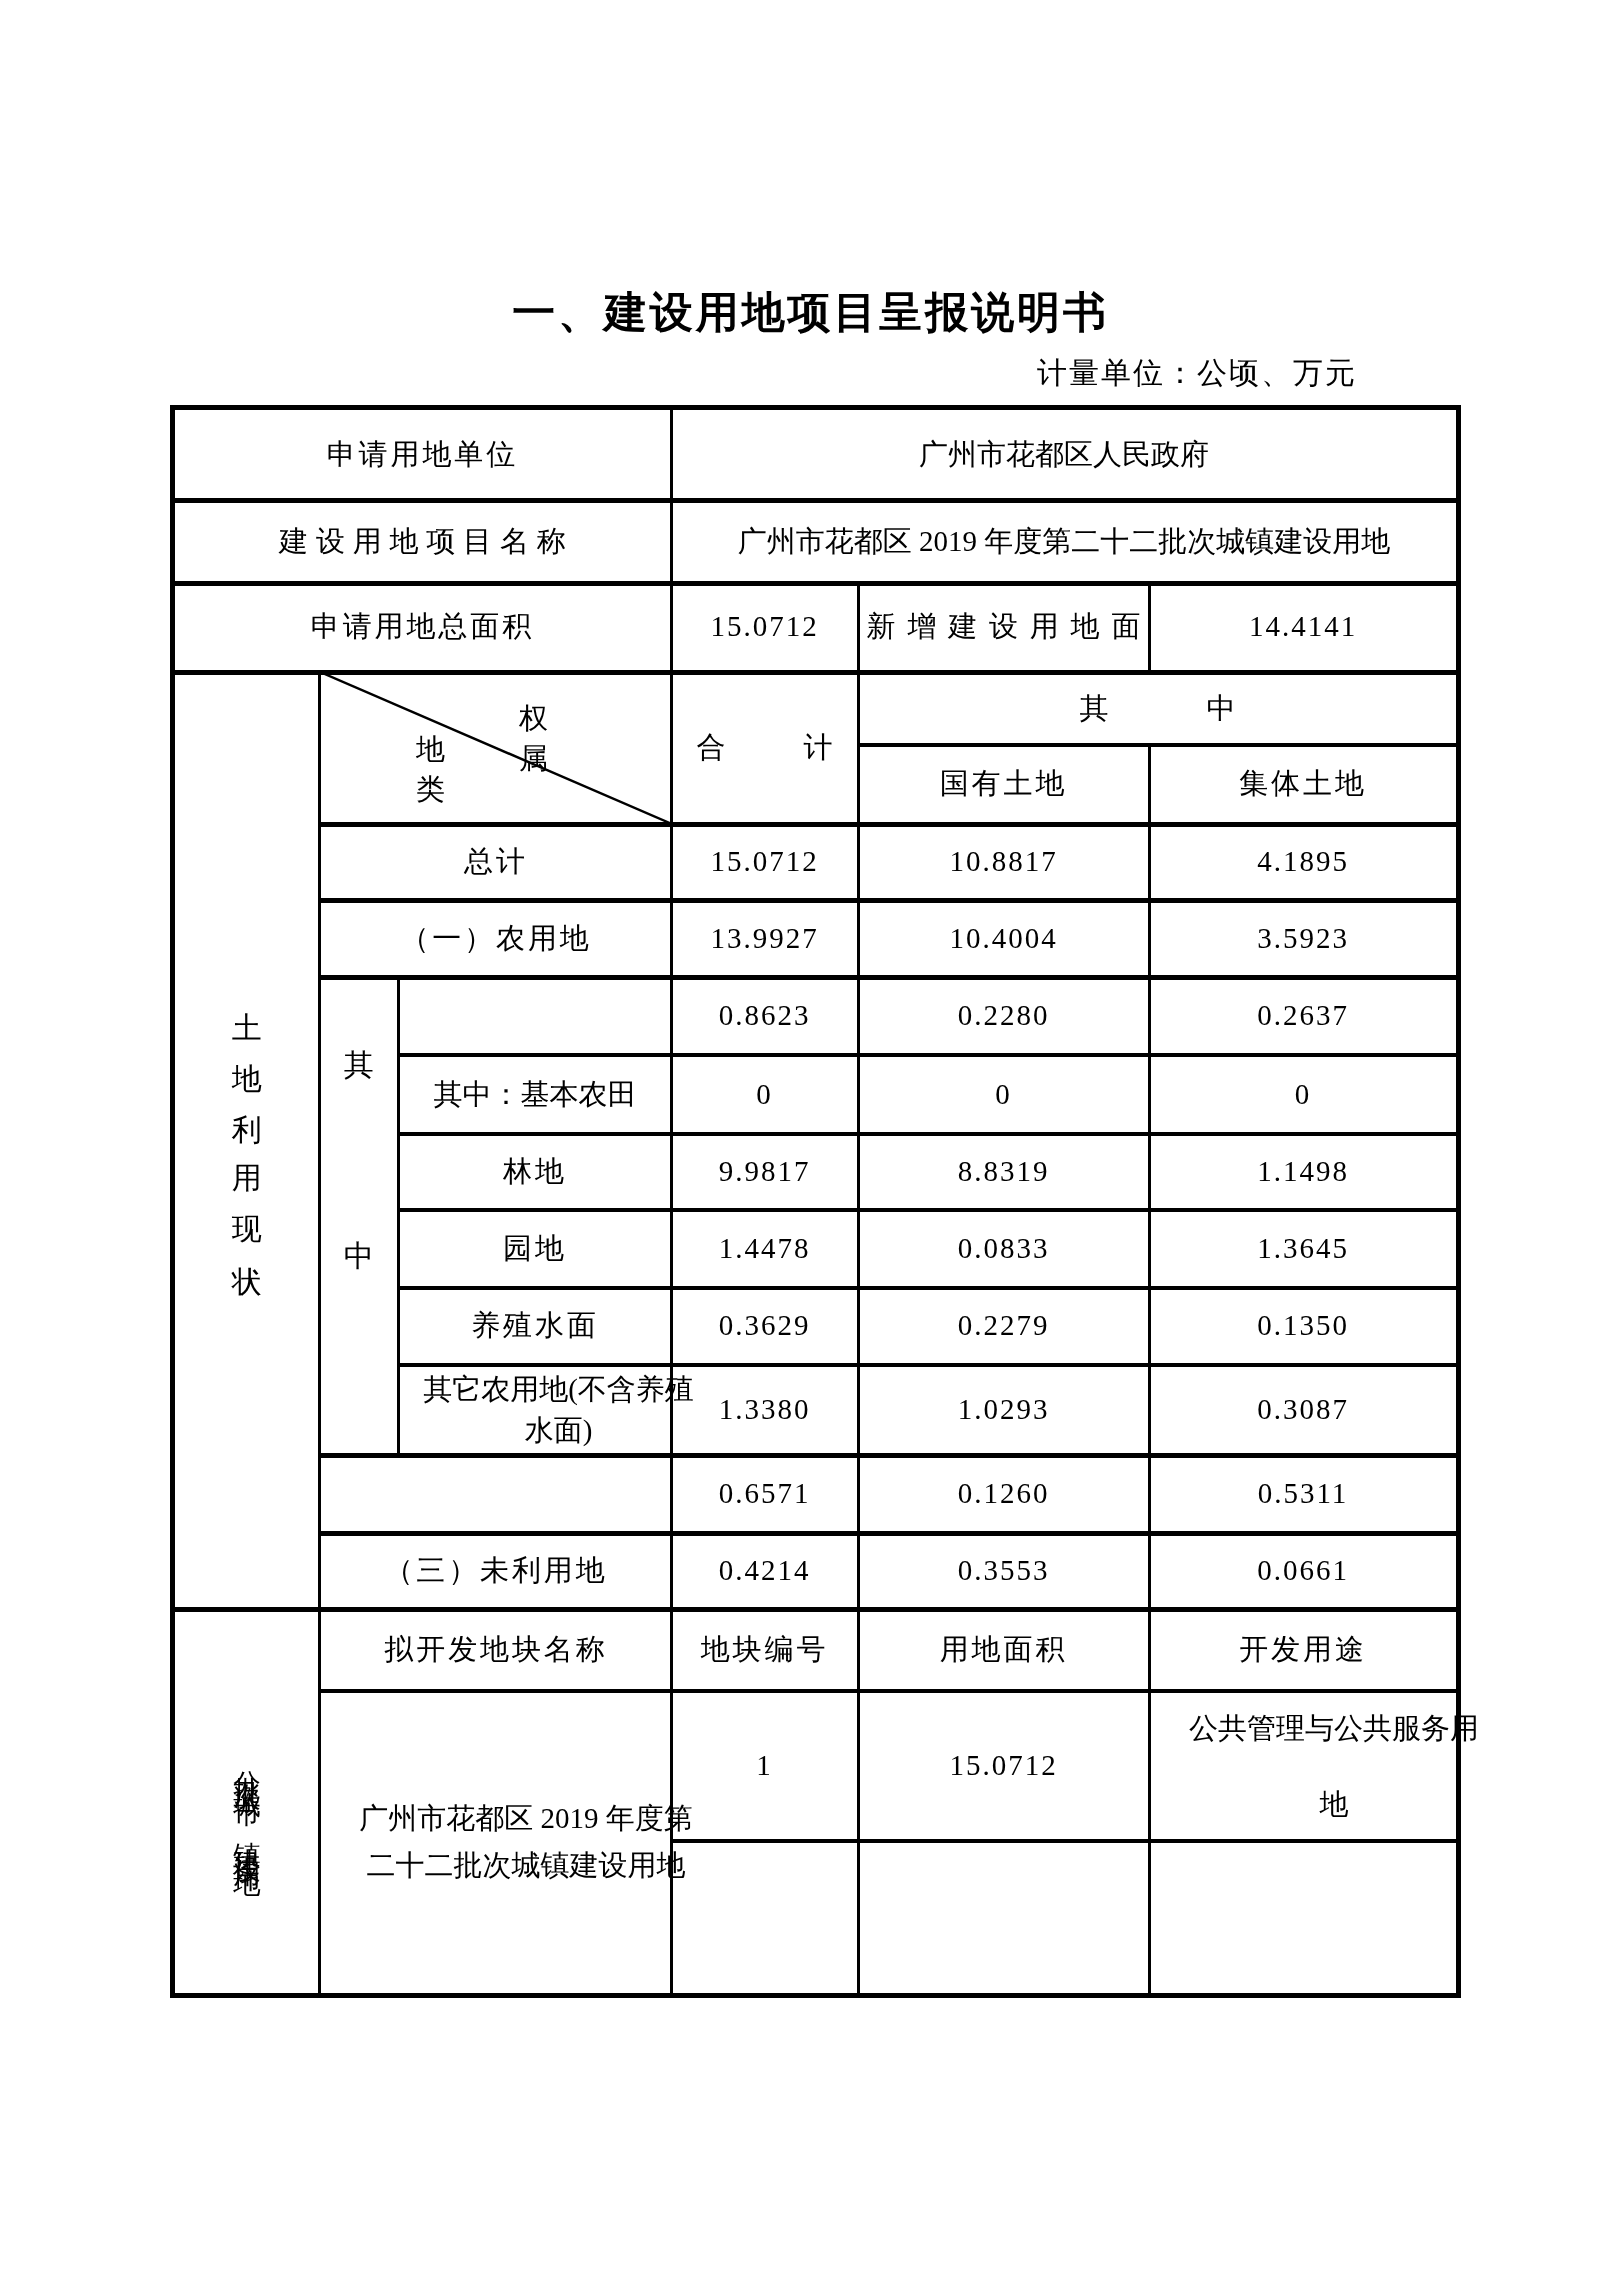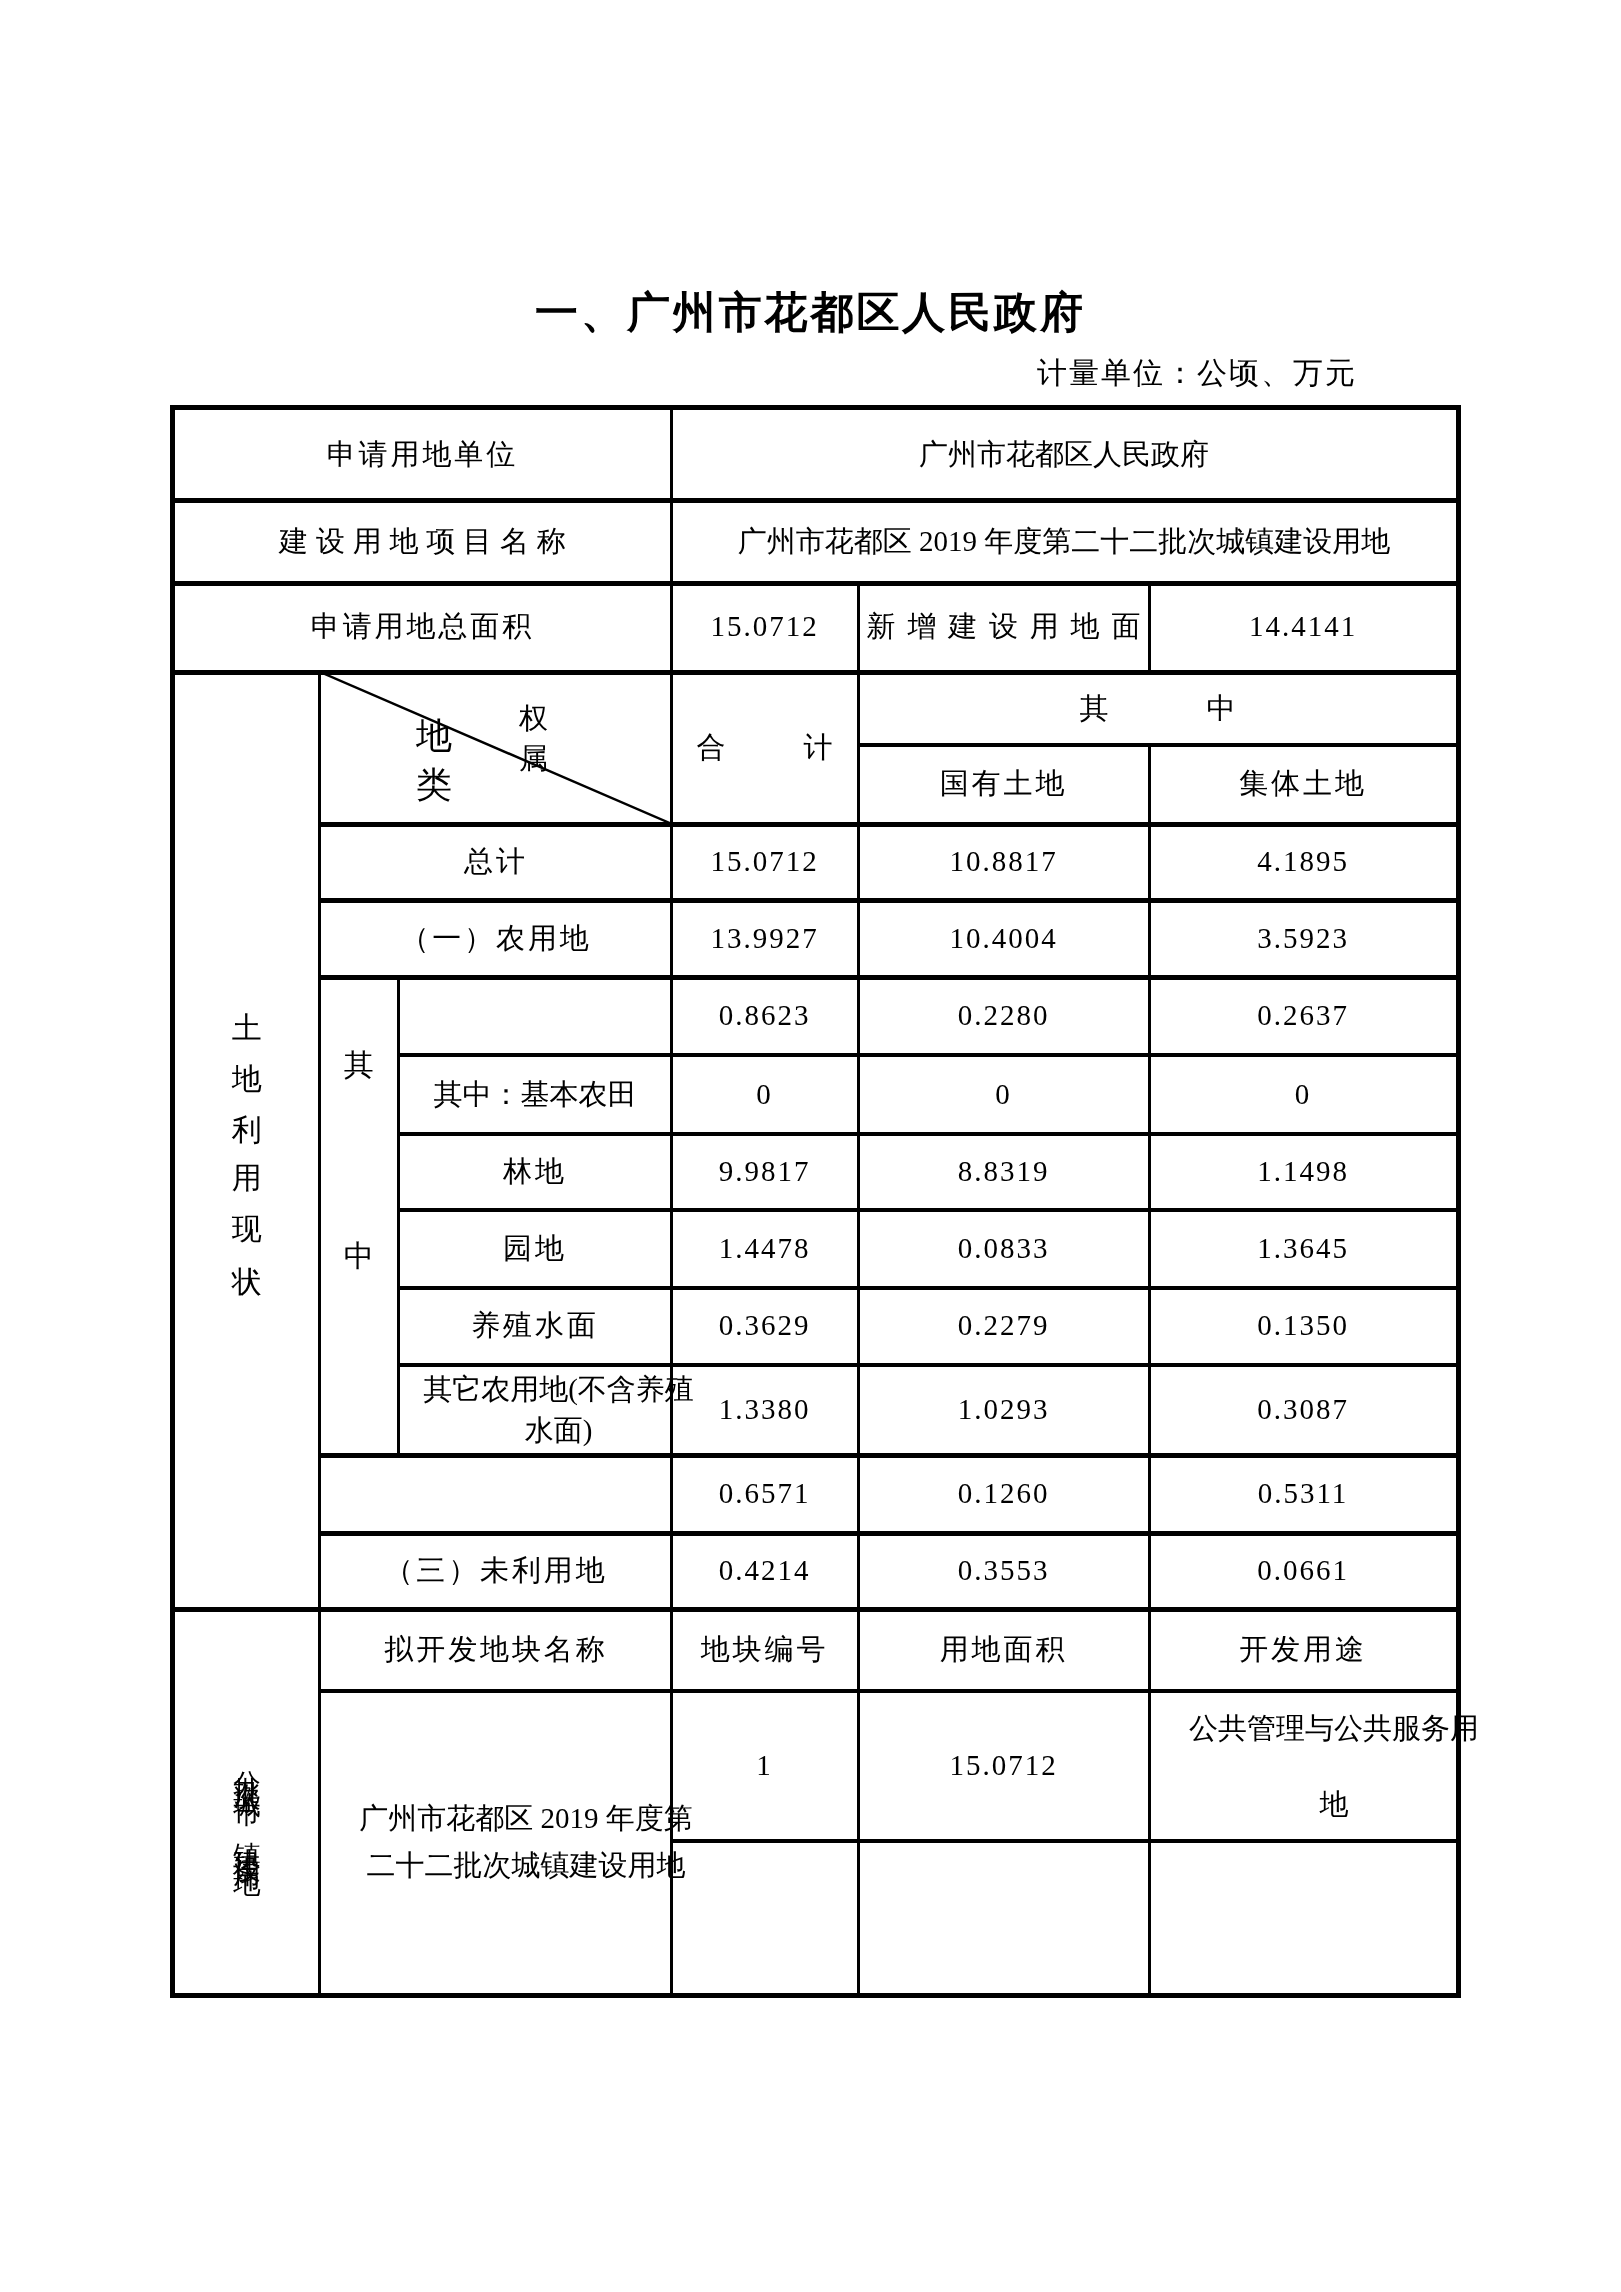--- a/index.html
+++ b/index.html
@@ -38,29 +38,29 @@
   .wrap2 { line-height:41px; padding:0 23.5px; }
   .parcel-name { line-height:47px; padding:0 30px; font-size:29px; }
   .purpose { line-height:76px; padding:0 31px; }
   .hl { position:absolute; background:#000; height:4.9px; }
   .hl4 { height:3.9px; }
   .vl { position:absolute; background:#000; width:2.9px; }
   .vl5 { width:4.9px; }
   .diag-cell { position:absolute; left:150px; top:267px; width:352px; height:152px; }
   .corner-top { position:absolute; top:27.4px; right:41px; font-size:29px; }
   .corner-top span { letter-spacing:54px; margin-right:-54px; }
-  .corner-bottom { position:absolute; bottom:13.7px; left:96px; font-size:36px; }
+  .corner-bottom { position:absolute; bottom:13.7px; left:96px; font-size:29px; }
   .corner-bottom span { letter-spacing:49px; margin-right:-49px; }
 </style>
 </head>
 <body>
 
 <div class="page">
 
-  <h1 class="doc-title">一、广州市花都区人民政府</h1>
+  <h1 class="doc-title">一、建设用地项目呈报说明书</h1>
   <div class="unit-note">计量单位：公顷、万元</div>
 
   <div class="tbl">
 
     <div class="cell lbl" style="left:4.9px;top:4.9px;width:495px;height:90px;">申请用地单位</div>
     <div class="cell" style="left:502px;top:4.9px;width:784px;height:90px;">广州市花都区人民政府</div>
 
     <div class="cell lbl-wide" style="left:4.9px;top:95px;width:495px;height:83px;">
         <span>建设用地项目名称</span>
       </div>

